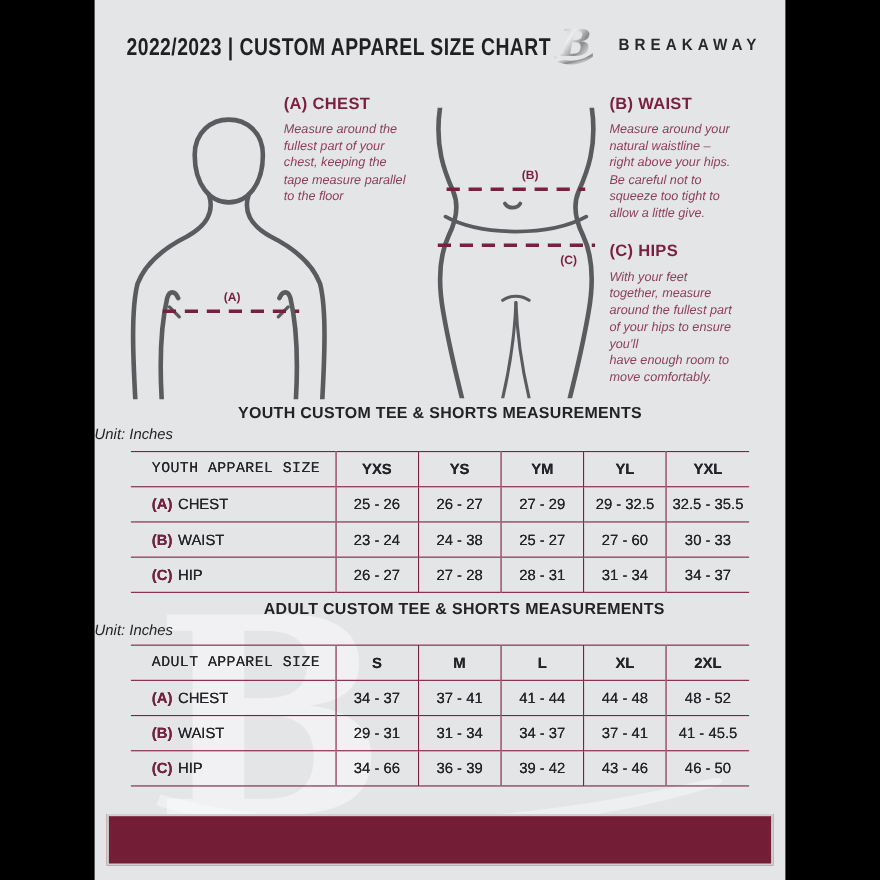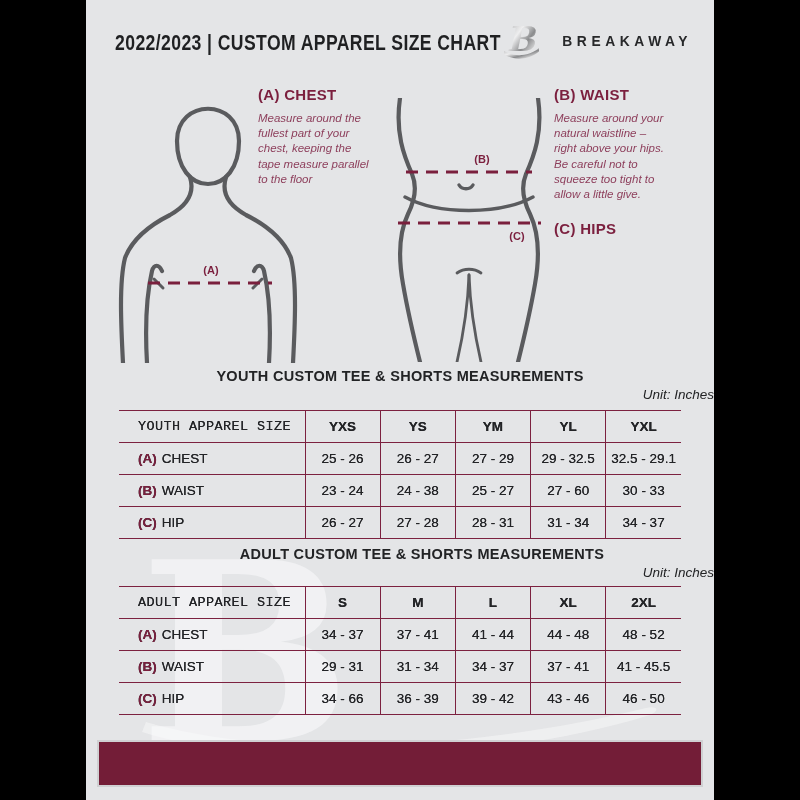--- a/index.html
+++ b/index.html
@@ -38,21 +38,21 @@
   .ins-a { left:172px; top:86px;  width:136px; }
   .ins-b { left:468px; top:86px;  width:142px; }
   .ins-c { left:468px; top:220px; width:142px; }
   .ins-h { font-size:15px; font-weight:700; color:#7b1f3e; letter-spacing:0.3px; }
   .ins-t { margin-top:8px; font-size:11.5px; line-height:1.32; font-style:italic;
            color:#8d3e5b; white-space:pre-line; }
 
   
   .section-title { position:absolute; width:100%; text-align:center; font-weight:700;
                    font-size:14.5px; color:#222325; letter-spacing:0.3px; z-index:2; }
-  .section-unit  { position:absolute; width:100%; text-align:right; font-style:italic;
+  .section-unit  { position:absolute; width:100%; text-align:left; font-style:italic;
                    font-size:13.5px; color:#222325; z-index:2; }
   .t-youth-title { top:368px; } .t-youth-unit { top:387px; }
   .t-adult-title { top:546px;padding-left:44px; } .t-adult-unit { top:565px; }
 
   table.size-table { position:absolute; left:33px; width:562px; border-collapse:collapse;
                      table-layout:fixed; z-index:2; border-top:1.6px solid #7c2140;
                      border-bottom:1.6px solid #7c2140; }
   .tbl-youth { top:410px; } .tbl-adult { top:586px; }
   table.size-table tr { border-bottom:1.6px solid #7c2140; }
   table.size-table td { height:32px; text-align:center; vertical-align:middle;
@@ -141,20 +141,27 @@
         <div class="ins-h">(B) WAIST</div>
         <div class="ins-t">Measure around your
 natural waistline –
 right above your hips.
 Be careful not to
 squeeze too tight to
 allow a little give.</div>
       </div>
       <div class="instruction ins-c">
         <div class="ins-h">(C) HIPS</div>
+        <div class="ins-t">With your feet
+together, measure
+around the fullest part
+of your hips to ensure
+you’ll
+have enough room to
+move comfortably.</div>
       </div>
     </div>
 
     <div class="section-title t-youth-title">YOUTH CUSTOM TEE &amp; SHORTS MEASUREMENTS</div>
     <div class="section-unit t-youth-unit">Unit: Inches</div>
 
     <table class="size-table tbl-youth">
       <tbody>
           <tr class="head">
         <td class="rowhead">YOUTH APPAREL SIZE</td>
@@ -165,21 +172,21 @@
         <td>YXL</td>
       </tr>
       <tr>
         <td class="rowhead">
           <span class="pfx">(A)</span><span>CHEST</span>
         </td>
         <td>25 - 26</td>
         <td>26 - 27</td>
         <td>27 - 29</td>
         <td>29 - 32.5</td>
-        <td>32.5 - 29.1</td>
+        <td>32.5 - 35.5</td>
       </tr>
       <tr>
         <td class="rowhead">
           <span class="pfx">(B)</span><span>WAIST</span>
         </td>
         <td>23 - 24</td>
         <td>24 - 38</td>
         <td>25 - 27</td>
         <td>27 - 60</td>
         <td>30 - 33</td>

